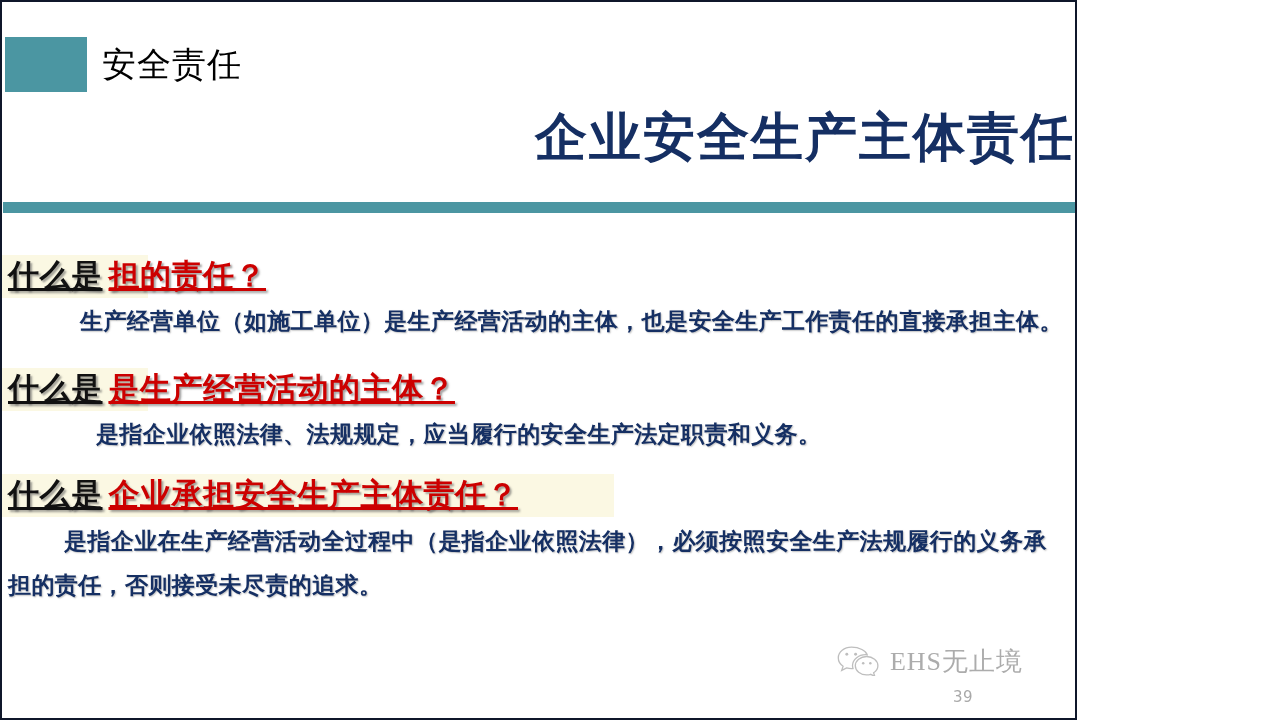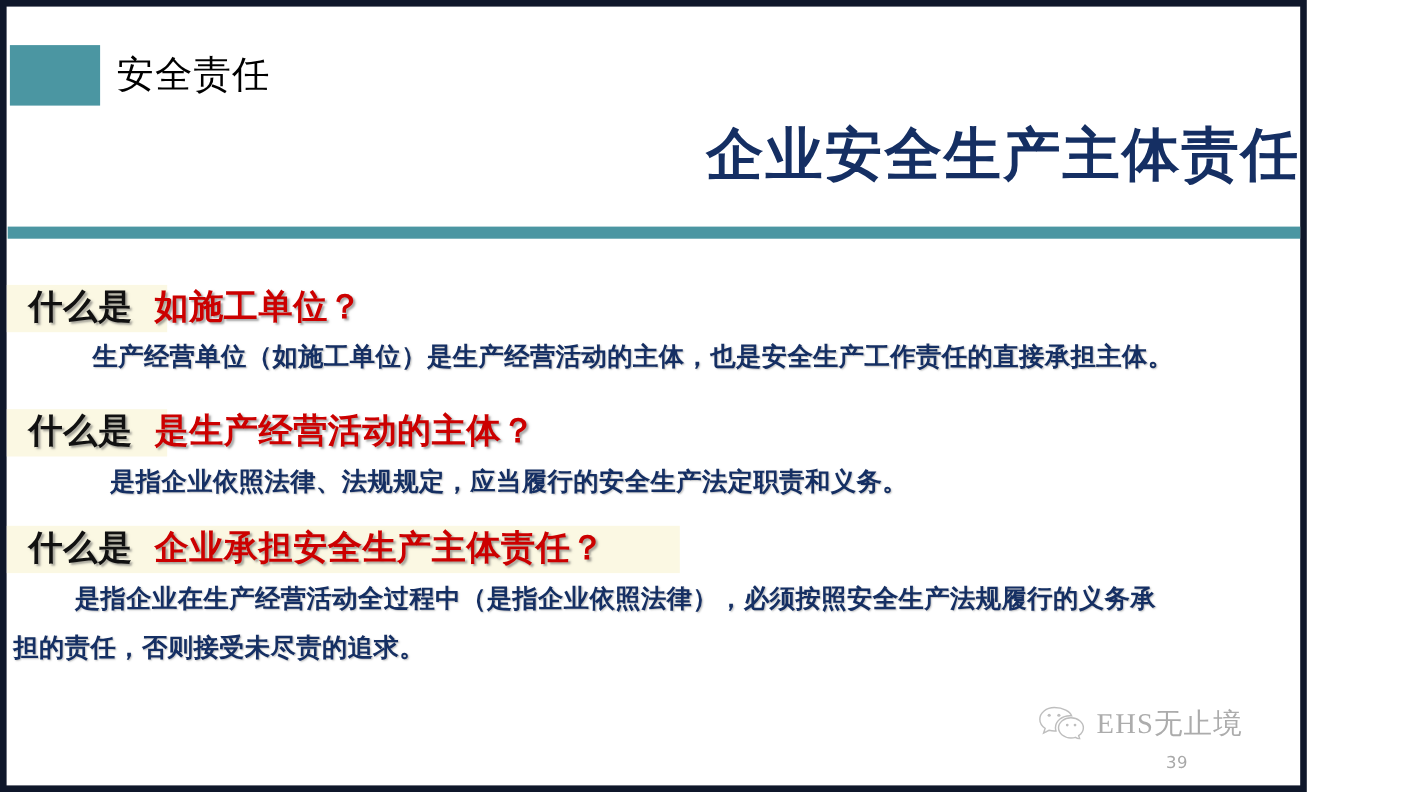--- a/index.html
+++ b/index.html
@@ -9,25 +9,25 @@
   }
   body {
     width: 1280px;
     height: 720px;
     overflow: hidden;
     font-family: "DejaVu Sans", "Liberation Sans", sans-serif;
   }
 
   #slide {
     position: relative;
-    width: 1188px;
+    width: 1077px;
     height: 720px;
     background: #ffffff;
     box-sizing: border-box;
-    border: 6px solid #0f172a;
+    border: 2px solid #0f172a;
     overflow: hidden;
   }
 
   
   .header-swatch {
     position: absolute;
     left: 3px;
     top: 35px;
     width: 82px;
     height: 55px;
@@ -88,22 +88,23 @@
     position: absolute;
     top: 4px;
     height: 43px;
     background: #fbf8e3;
     z-index: 0;
   }
   .q-text {
     position: relative;
     z-index: 1;
     display: inline-block;
-    padding-left: 20px;
+    padding-left: 6px;
     text-shadow: 2px 2px 2px rgba(90,90,90,0.55);
+    text-decoration: underline;
   }
   .q-black { color: #111111; }
   .q-red   { color: #cc0000; }
 
   .a-line {
     font-size: 23px;
     line-height: 44px;
     font-weight: 700;
     color: #152f63;
     letter-spacing: 0.4px;
@@ -167,21 +168,21 @@
 
   <div class="slide-title">企业安全生产主体责任</div>
 
   <div class="title-rule"></div>
 
   <div class="body-area">
 
     <div class="blk1 qa-block">
       <div class="q-line">
         <span class="q-hl hl1"></span>
-        <span class="q-text q-black">什么是</span><span class="q-text q-red">如施工单位？</span>
+        <span class="q-text q-black">什么是</span><span class="q-text q-red">担的责任？</span>
       </div>
     </div>
     <div class="ans1">
       <div class="a-line a-indent">生产经营单位（如施工单位）是生产经营活动的主体，也是安全生产工作责任的直接承担主体。</div>
     </div>
 
     <div class="blk2 qa-block">
       <div class="q-line">
         <span class="q-hl hl2"></span>
         <span class="q-text q-black">什么是</span><span class="q-text q-red">是生产经营活动的主体？</span>

